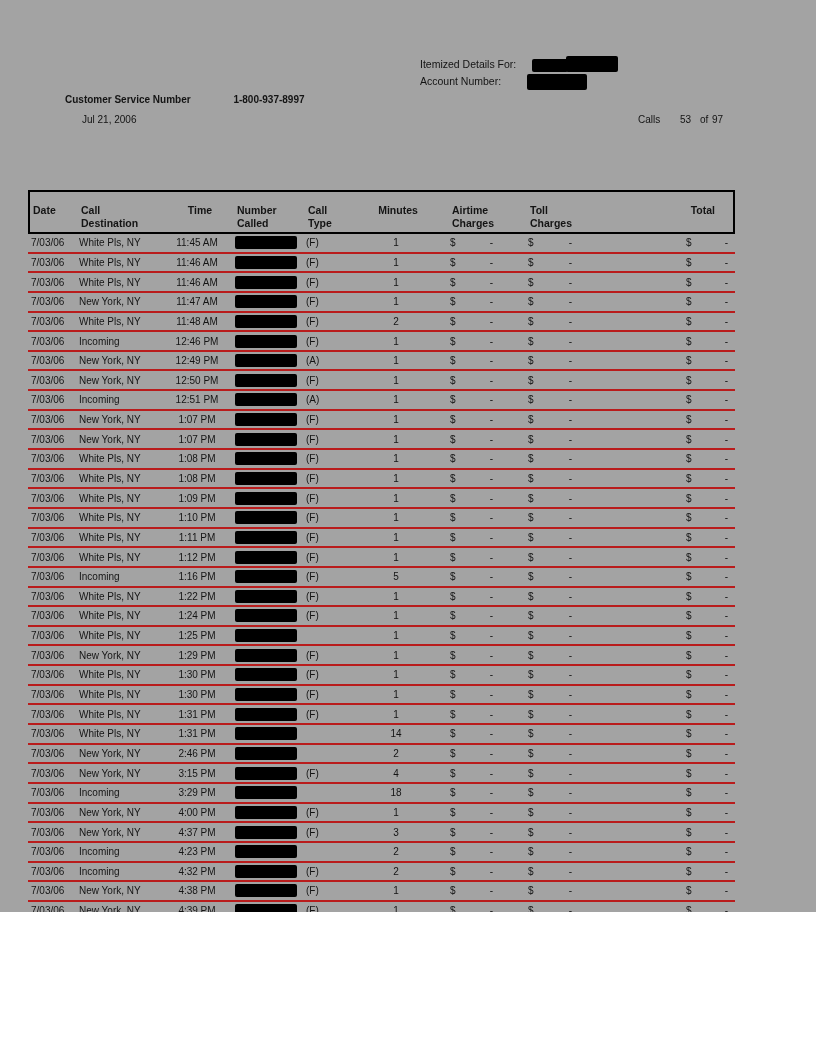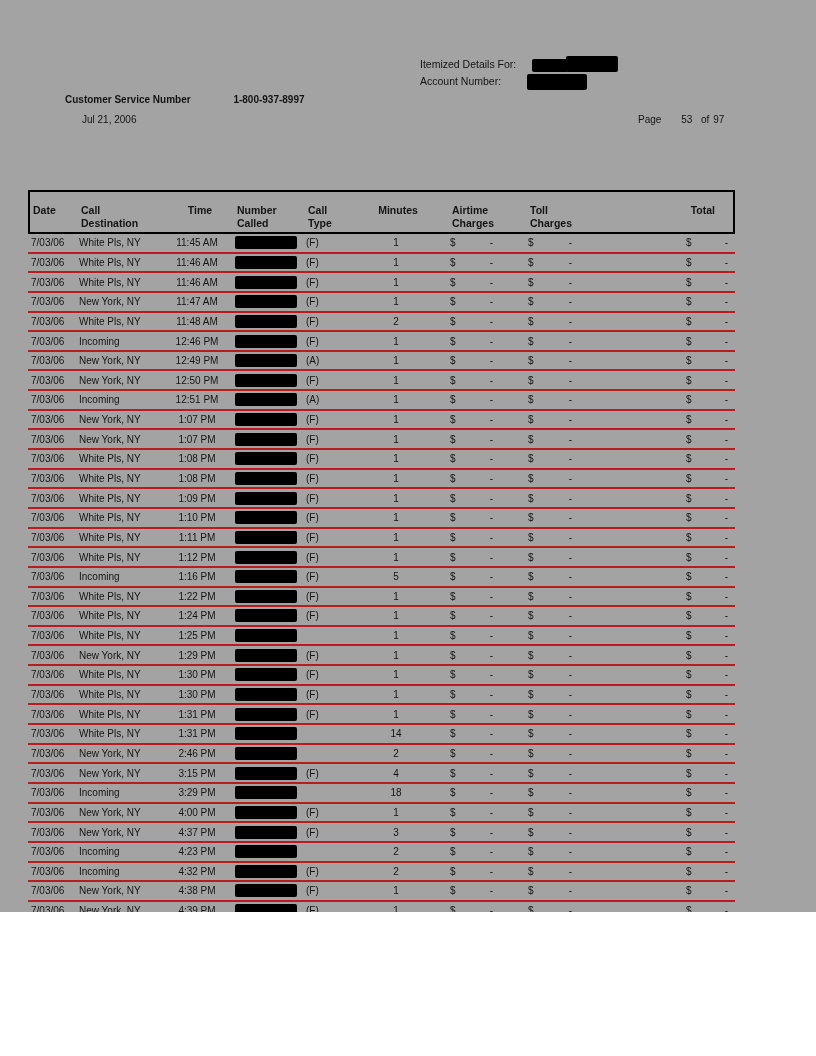--- a/index.html
+++ b/index.html
@@ -96,21 +96,21 @@
   </div>
 
   <div class="cs-row">
     <span>Customer Service Number</span>
     <span class="cs-number">1-800-937-8997</span>
   </div>
 
   <div class="stmt-date">Jul 21, 2006</div>
 
   <div class="page-info">
-    <span>Page</span>
+    <span>Calls</span>
     <span class="pnum">53</span>
     <span class="pof">of</span>
     <span class="ptotal">97</span>
   </div>
 
   <div class="bill-table">
     <div class="table-top">
       <div class="grid-row header-row">
         <div class="hcell c-date">Date</div>
         <div class="hcell c-dest">Call Destination</div>

